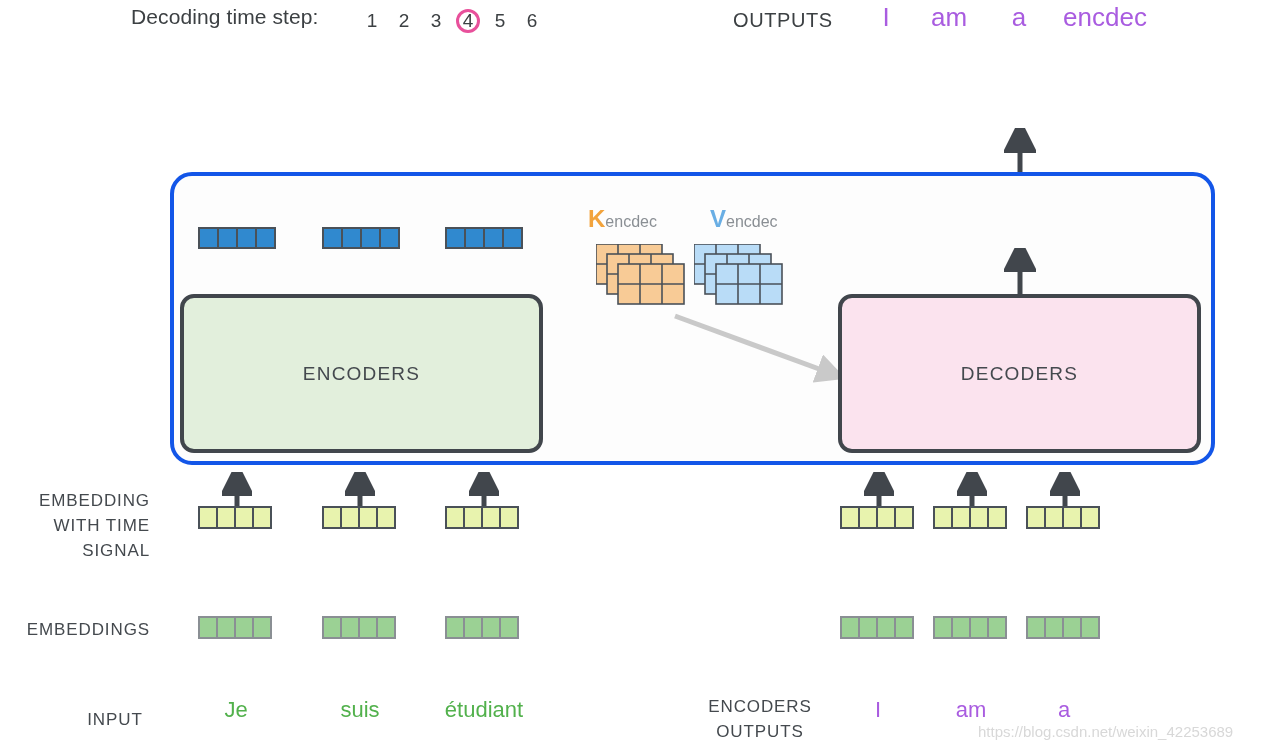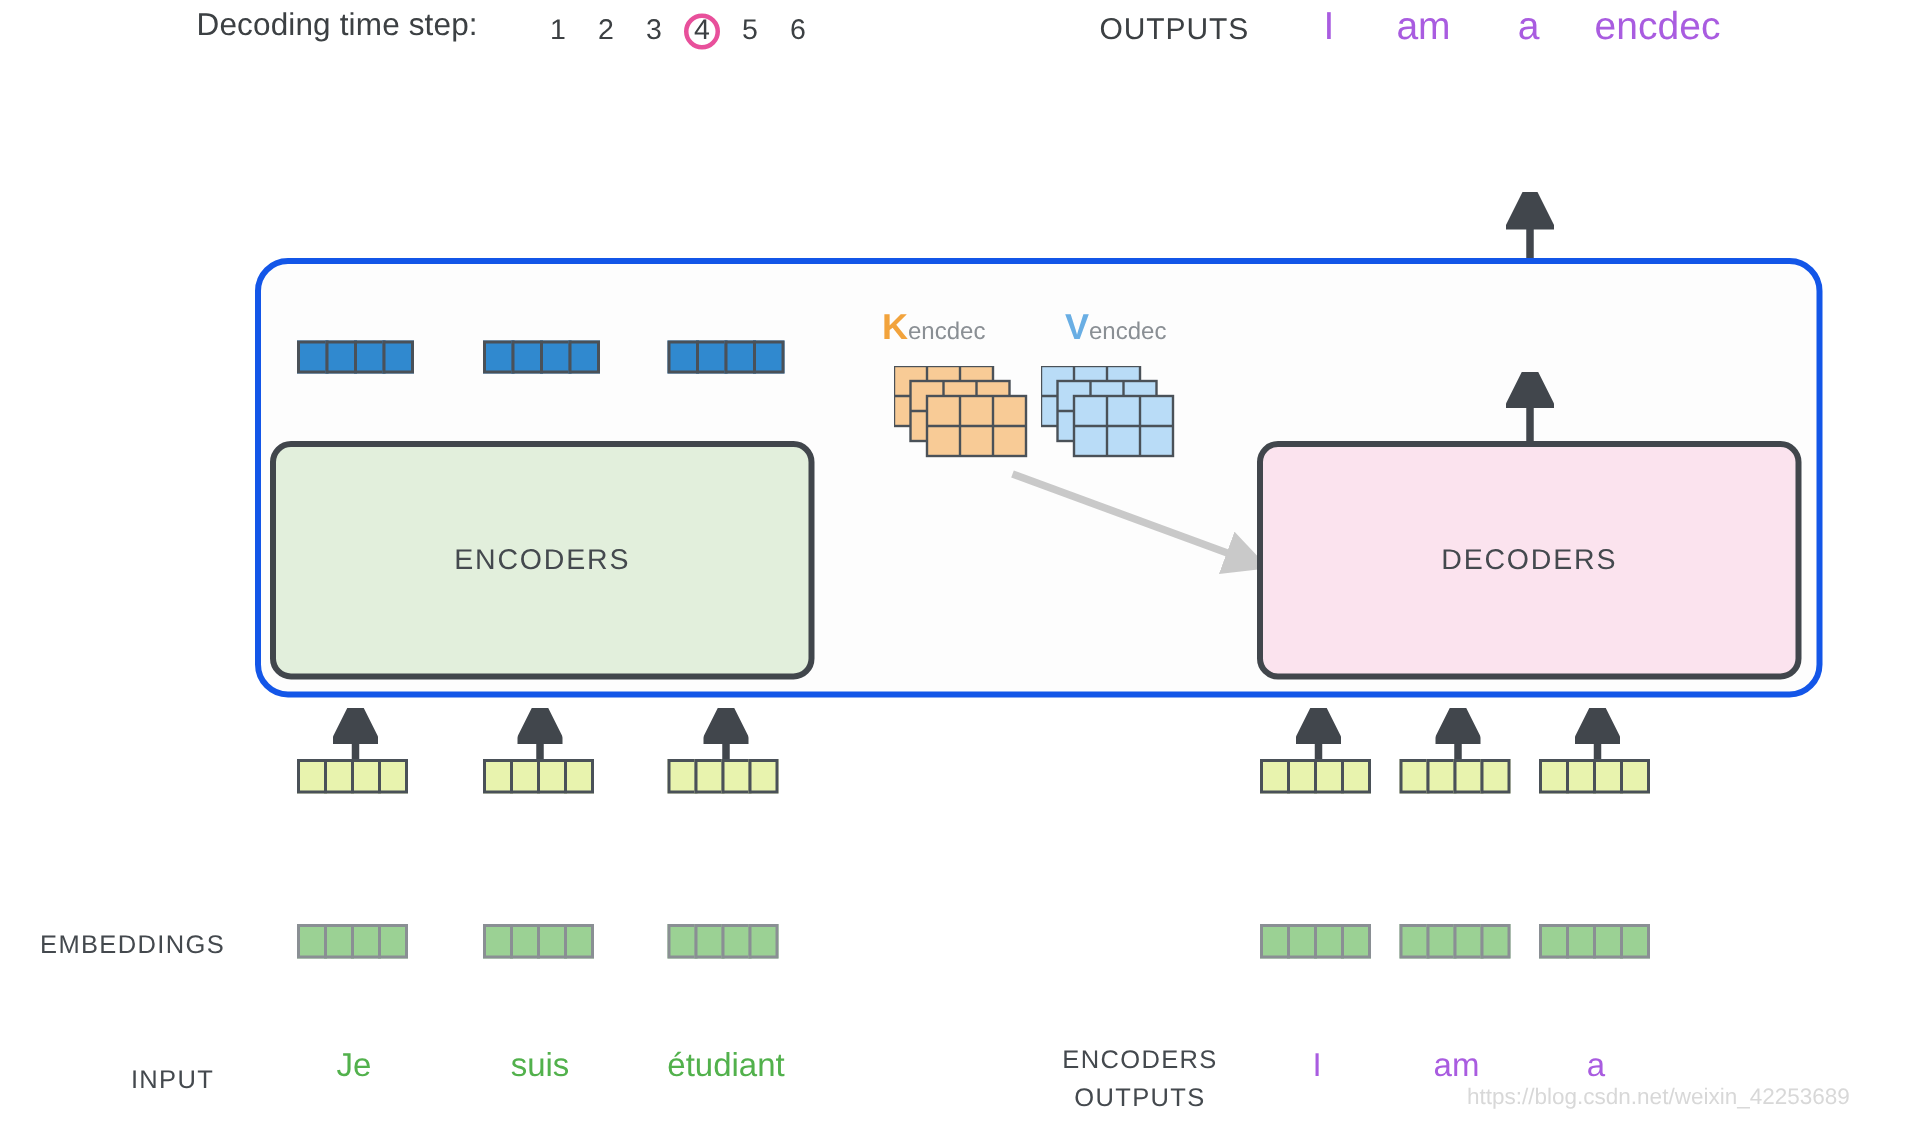--- a/index.html
+++ b/index.html
@@ -310,20 +310,25 @@
     <line x1="5" y1="11" x2="160" y2="68" stroke="#c9c9c9" stroke-width="5" marker-end="url(#ah-gray)"></line>
   </svg>
 
   <div class="abs block decoders">DECODERS</div>
   <div class="abs block encoders">ENCODERS</div>
 
   <svg class="abs" style="left:1004px; top:248px;" width="32" height="46">
     <line x1="16" y1="46" x2="16" y2="8" stroke="#41464c" stroke-width="5" marker-end="url(#ah-dark)"></line>
   </svg>
 
+  <div class="abs side-label" style="left:0px; top:488px; width:150px;">
+    <div>EMBEDDING</div>
+    <div>WITH TIME</div>
+    <div>SIGNAL</div>
+  </div>
 
   <svg class="abs" style="left:222px; top:472px;" width="30" height="40">
     <line x1="15" y1="40" x2="15" y2="8" stroke="#41464c" stroke-width="5" marker-end="url(#ah-dark)"></line>
   </svg>
   <svg class="abs" style="left:345px; top:472px;" width="30" height="40">
     <line x1="15" y1="40" x2="15" y2="8" stroke="#41464c" stroke-width="5" marker-end="url(#ah-dark)"></line>
   </svg>
   <svg class="abs" style="left:469px; top:472px;" width="30" height="40">
     <line x1="15" y1="40" x2="15" y2="8" stroke="#41464c" stroke-width="5" marker-end="url(#ah-dark)"></line>
   </svg>

